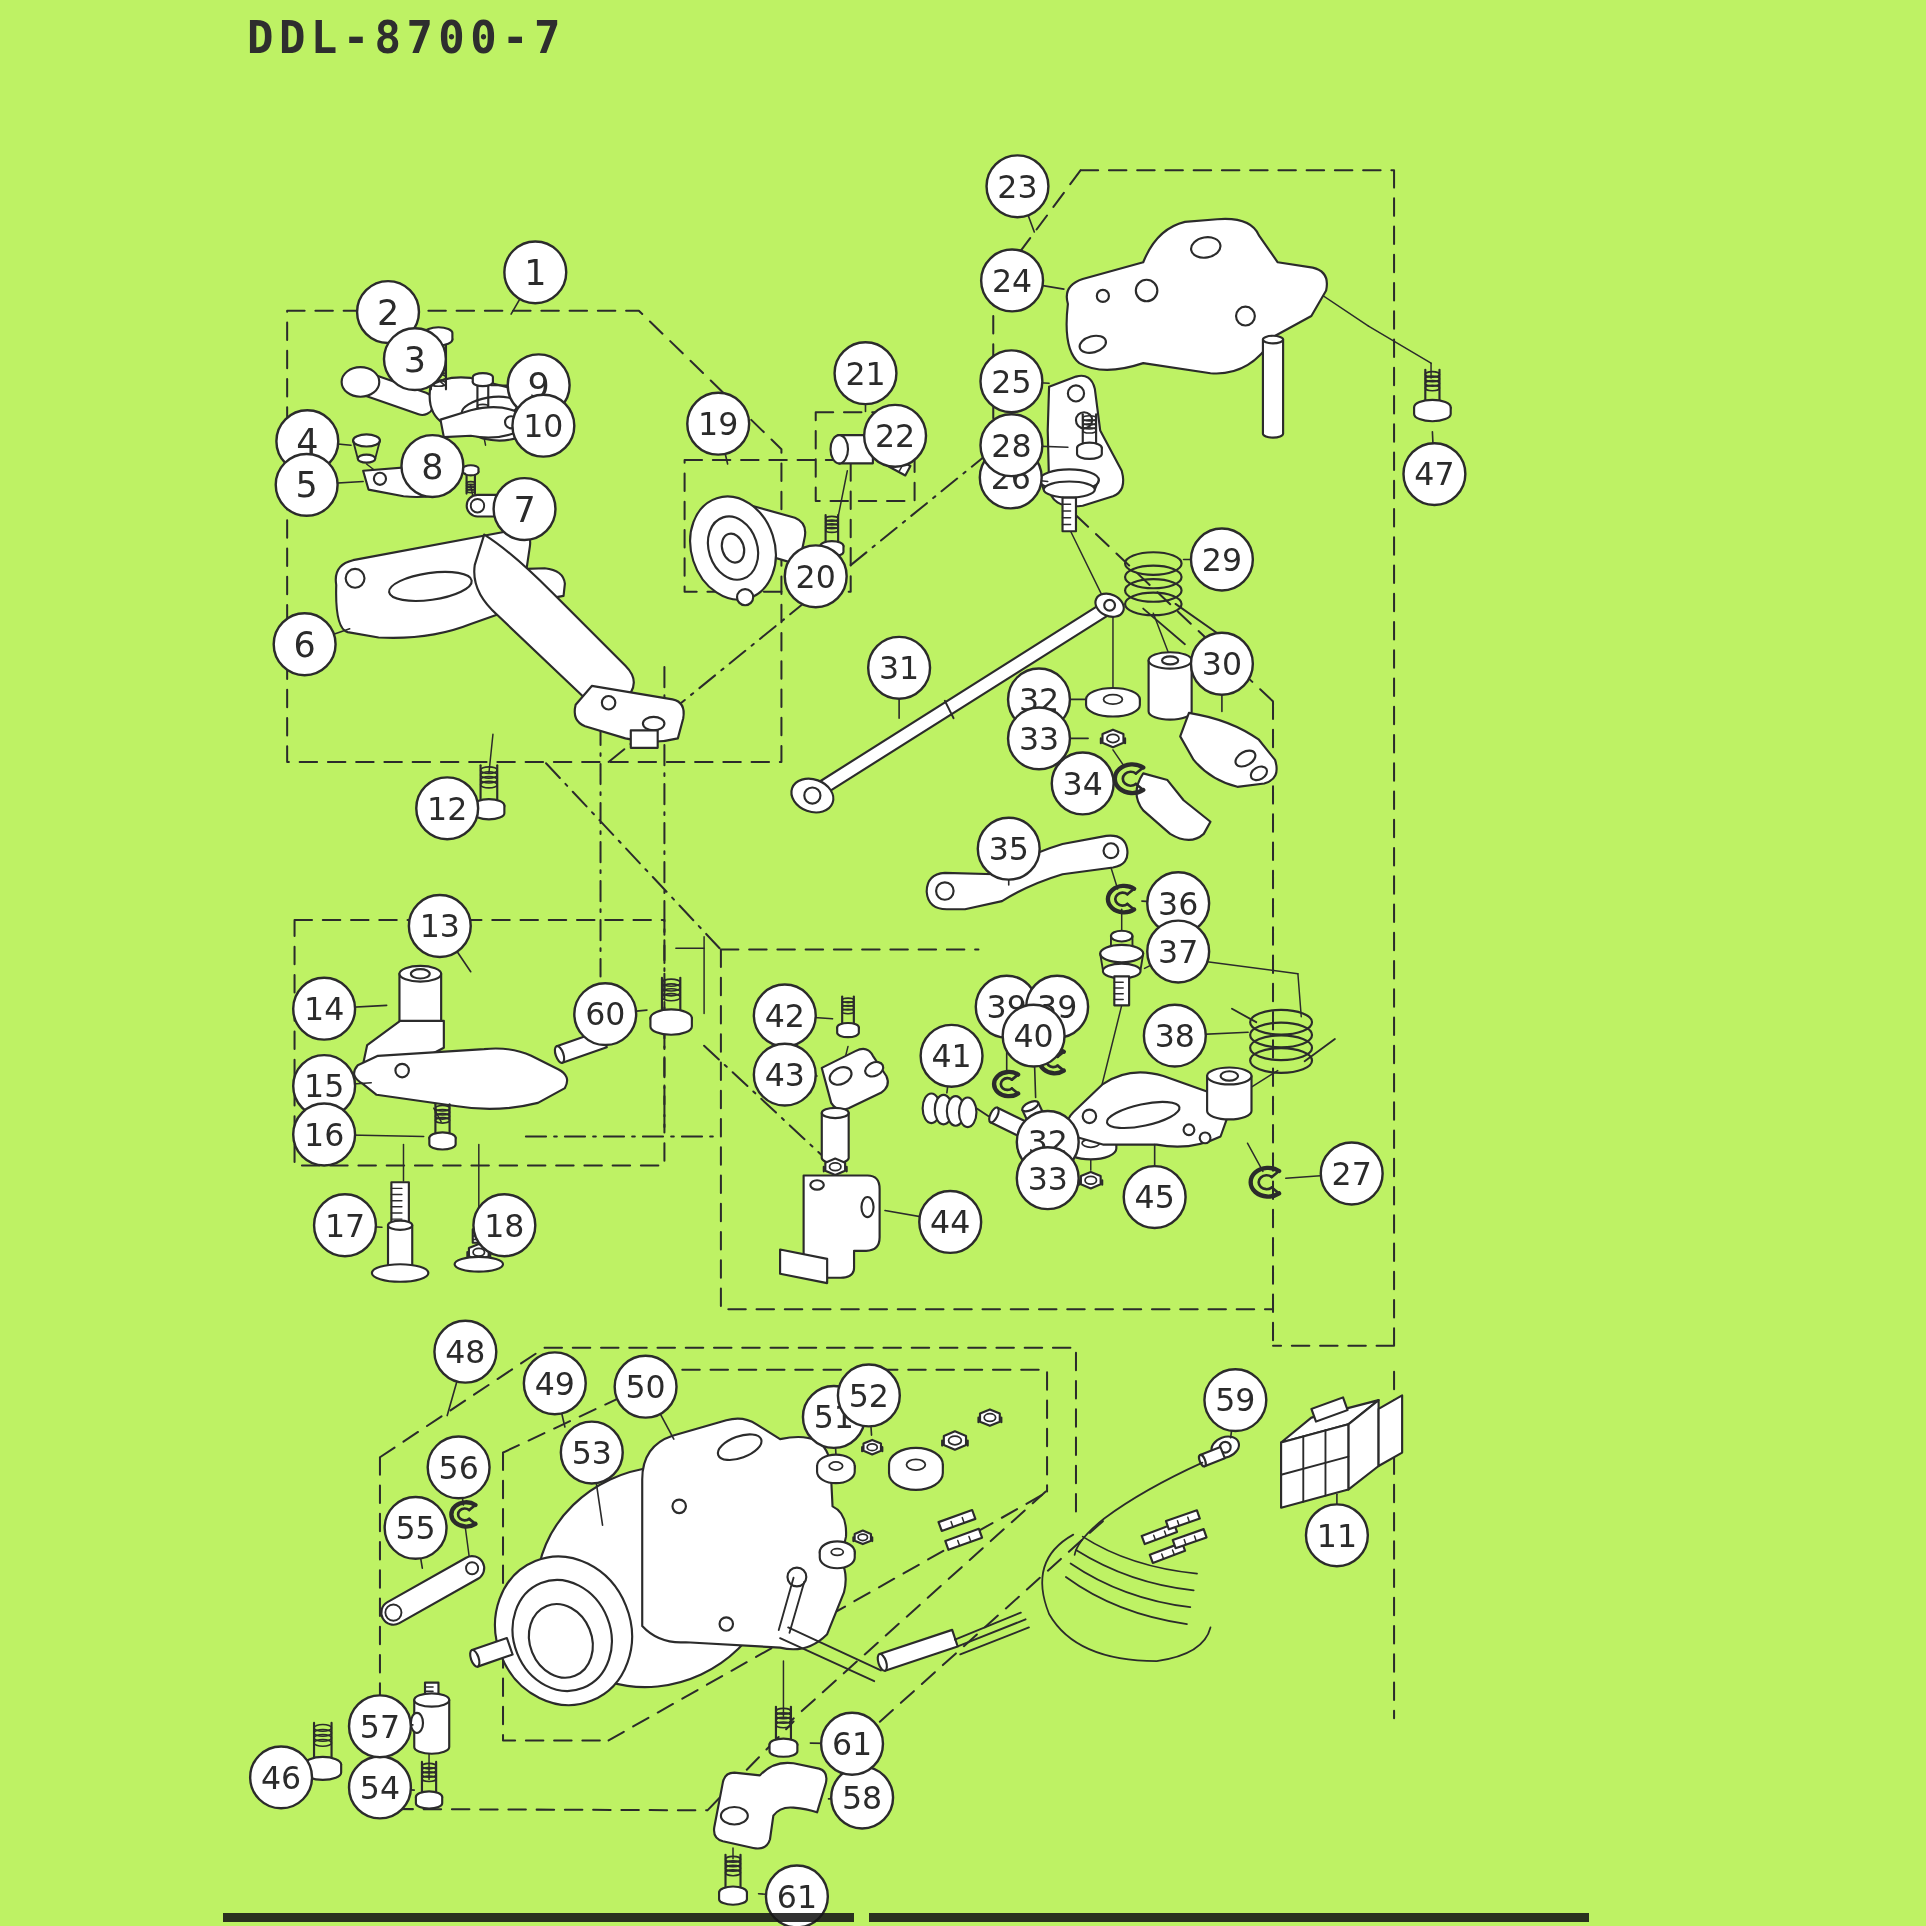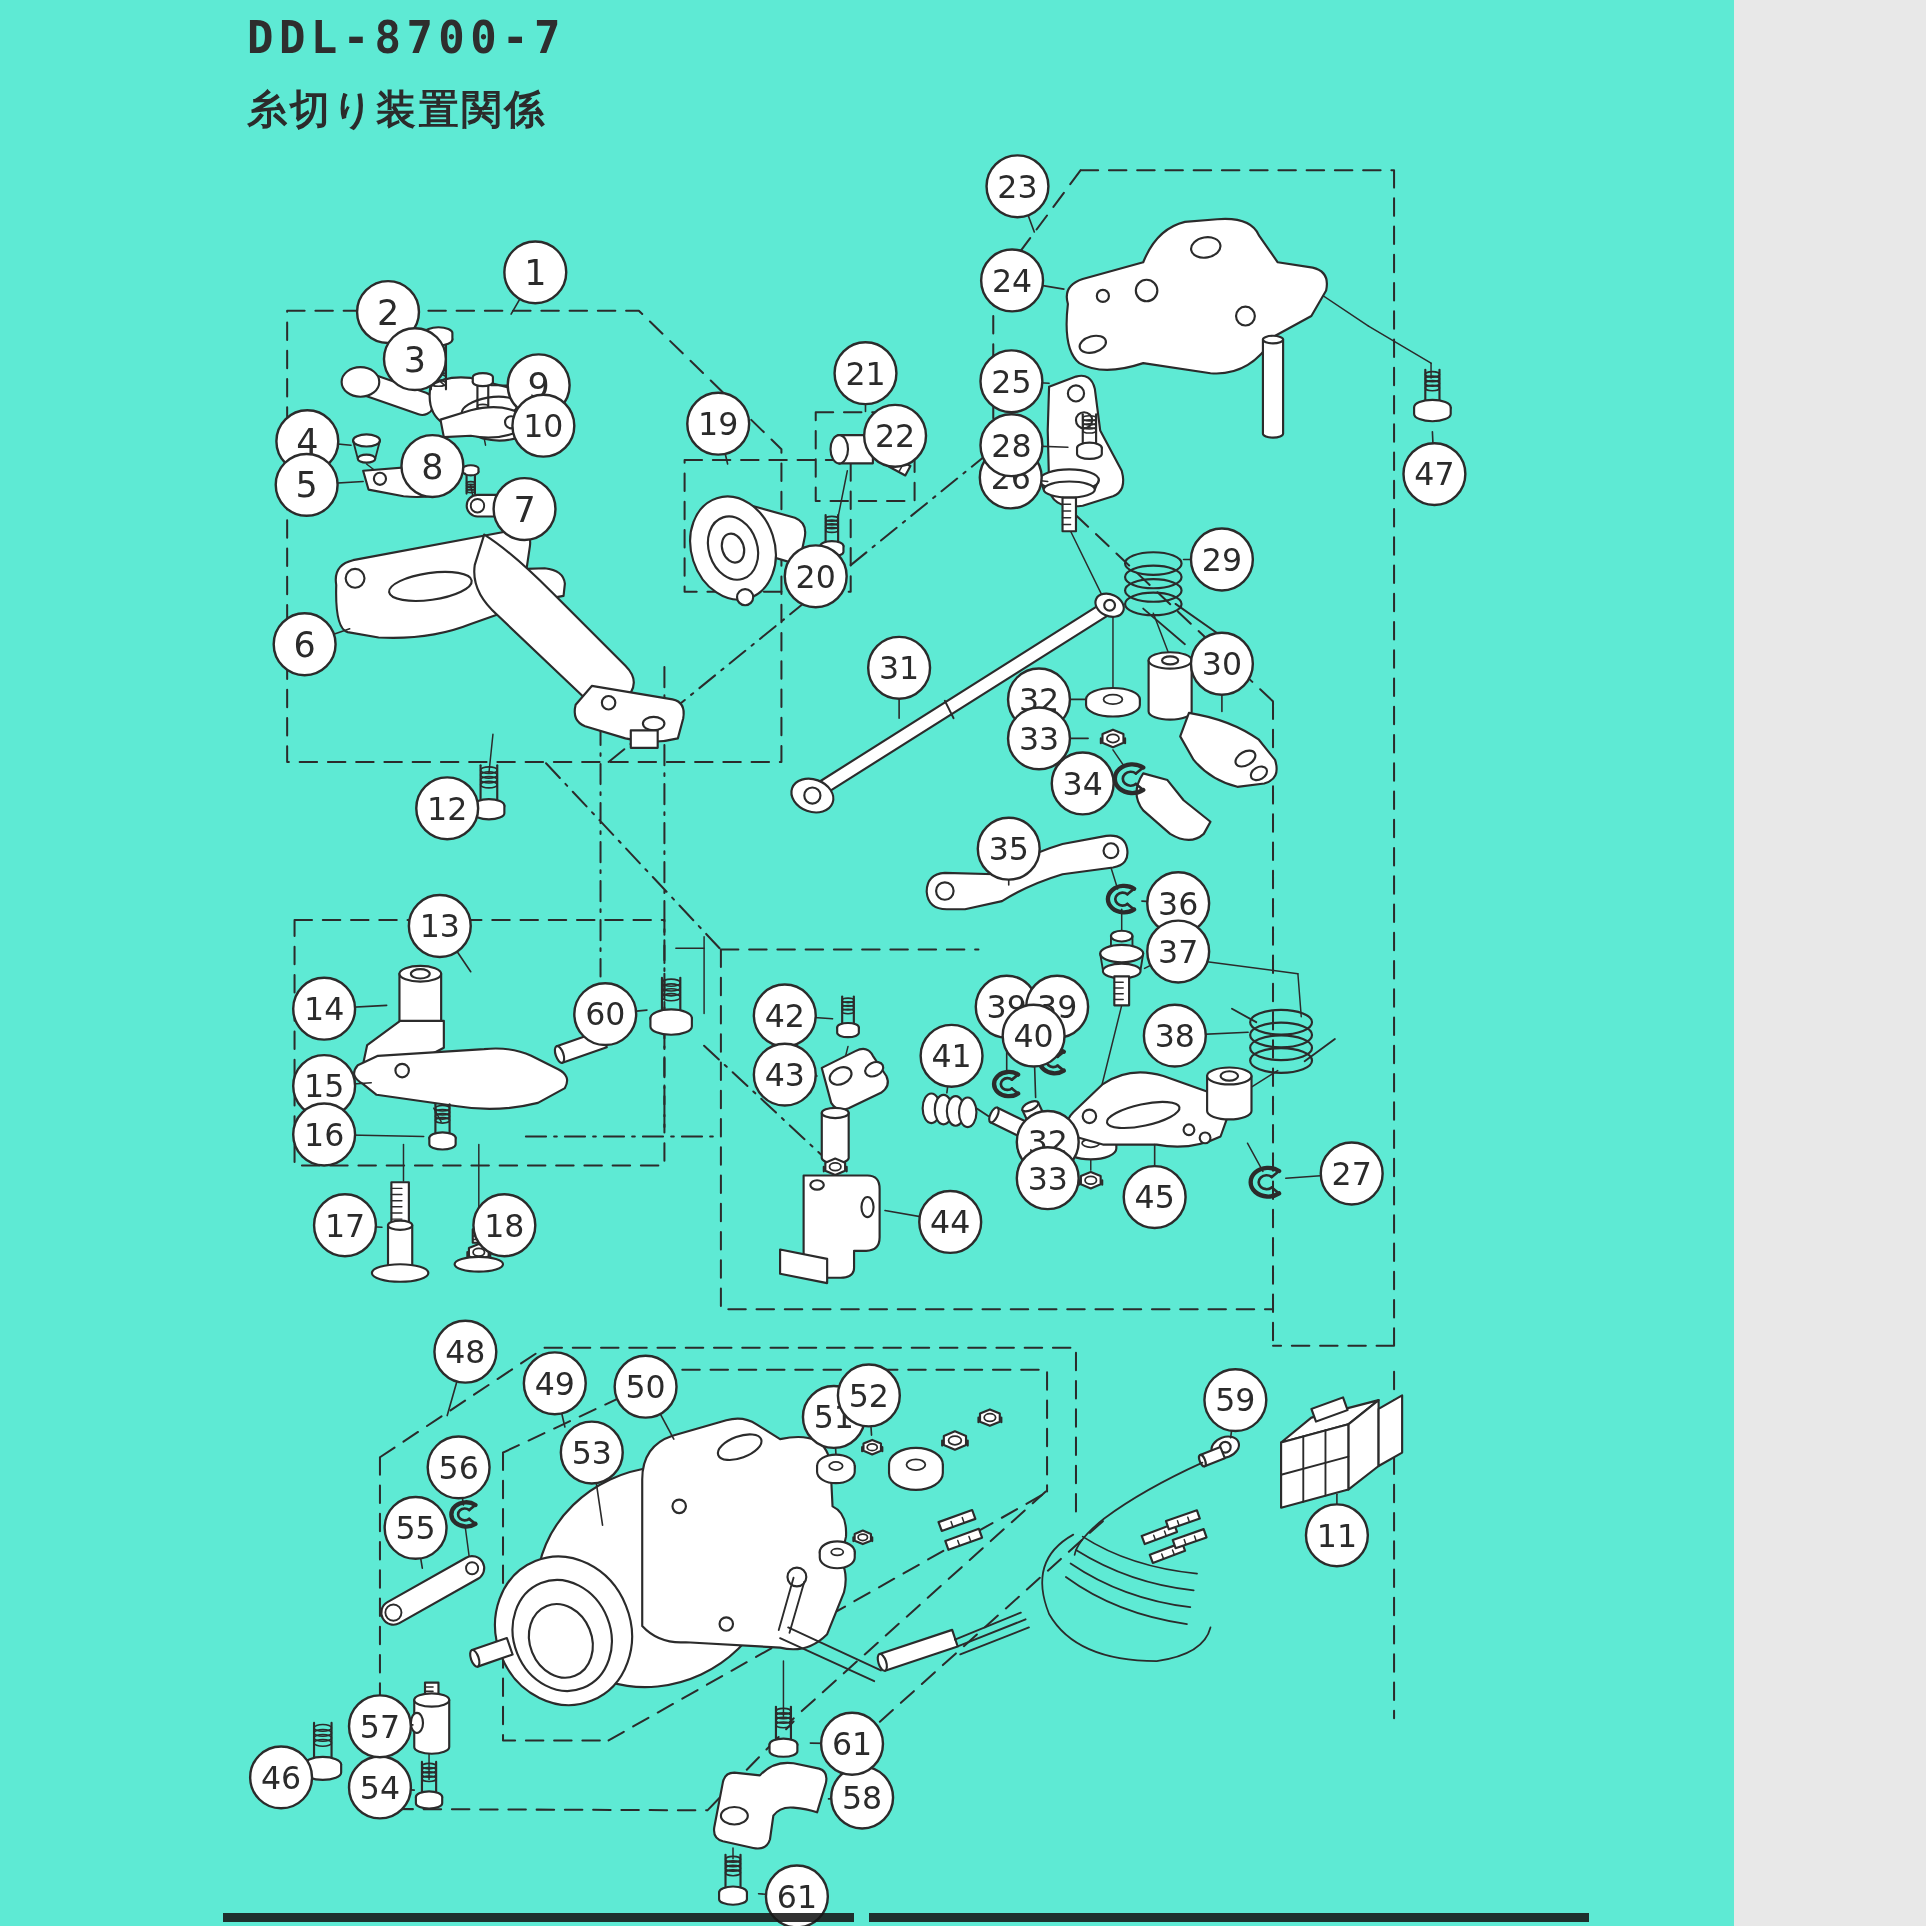--- a/index.html
+++ b/index.html
@@ -1,32 +1,31 @@
 <!DOCTYPE html>
 <html style="font-size:10.8px"><head>
 <meta charset="utf-8">
 <style>
   html,body{margin:0;padding:0;background:#e8e8e8;}
-  .page{position:relative;width:1734px;height:1926px;background:#5eead4;overflow:hidden;
+  .page{position:relative;width:1926px;height:1926px;background:#bef264;overflow:hidden;
         font-family:"DejaVu Sans",sans-serif;}
   .titleblock{position:absolute;left:247px;top:12px;}
   .title{font-family:"DejaVu Sans Mono","Liberation Mono",monospace;font-size:44px;
          letter-spacing:5.4px;color:#2e2e2e;font-weight:600;}
   .subtitle{font-family:"DejaVu Sans","Liberation Sans",sans-serif;font-size:40px;
             letter-spacing:2.7px;color:#2b2b2b;font-weight:700;margin-top:19px;}
   svg{position:absolute;left:0;top:0;}
   .scanbar{position:absolute;height:9.4px;background:#161616;opacity:.88;}
 </style>
 </head>
 <body>
 
 <div class="page">
   <div class="titleblock">
     <div class="title">DDL-8700-7</div>
-    <div class="subtitle">糸切り装置関係</div>
   </div>
   <svg id="diagram" xmlns="http://www.w3.org/2000/svg" width="1926" height="1926" viewBox="0 0 2864 2864">
       <path d="M427,462 L950,462 L1162,668 L1162,1133 L427,1133 Z" stroke="#2b2b2b" stroke-width="3" fill="none" stroke-linecap="round" stroke-linejoin="round" stroke-dasharray="26 16"></path>
       <path d="M438,1368 L988,1368 L988,1733 L438,1733 Z" stroke="#2b2b2b" stroke-width="3" fill="none" stroke-linecap="round" stroke-linejoin="round" stroke-dasharray="26 16"></path>
       <path d="M1018,684 L1265,684 L1265,880 L1018,880 Z" stroke="#2b2b2b" stroke-width="3" fill="none" stroke-linecap="round" stroke-linejoin="round" stroke-dasharray="26 16"></path>
       <path d="M1213,613 L1360,613 L1360,745 L1213,745 Z" stroke="#2b2b2b" stroke-width="3" fill="none" stroke-linecap="round" stroke-linejoin="round" stroke-dasharray="26 16"></path>
       <path d="M1607,253 L2073,253 M2073,253 L2073,2001 M2073,2001 L1893,2001 M1607,253 L1477,428 M1477,428 L1477,650 M1477,650 L1893,1043 M1893,1043 L1893,2001" stroke="#2b2b2b" stroke-width="3" fill="none" stroke-linecap="round" stroke-linejoin="round" stroke-dasharray="26 16"></path>
       <path d="M1072,1412 L1455,1412 M1072,1412 L1072,1947 L1893,1947" stroke="#2b2b2b" stroke-width="3" fill="none" stroke-linecap="round" stroke-linejoin="round" stroke-dasharray="26 16"></path>
       <path d="M565,2167 L810,2004 L1600,2004 L1600,2250 M565,2167 L565,2690 L1052,2692 M1052,2692 L1180,2560 M1555,2218 L1175,2560 M1640,2262 L1262,2602" stroke="#2b2b2b" stroke-width="3" fill="none" stroke-linecap="round" stroke-linejoin="round" stroke-dasharray="26 16"></path>
       <path d="M748,2160 L1010,2037 L1557,2037 L1557,2218 M748,2160 L748,2588 L905,2588 M905,2588 L1555,2220" stroke="#2b2b2b" stroke-width="3" fill="none" stroke-linecap="round" stroke-linejoin="round" stroke-dasharray="26 16"></path>

